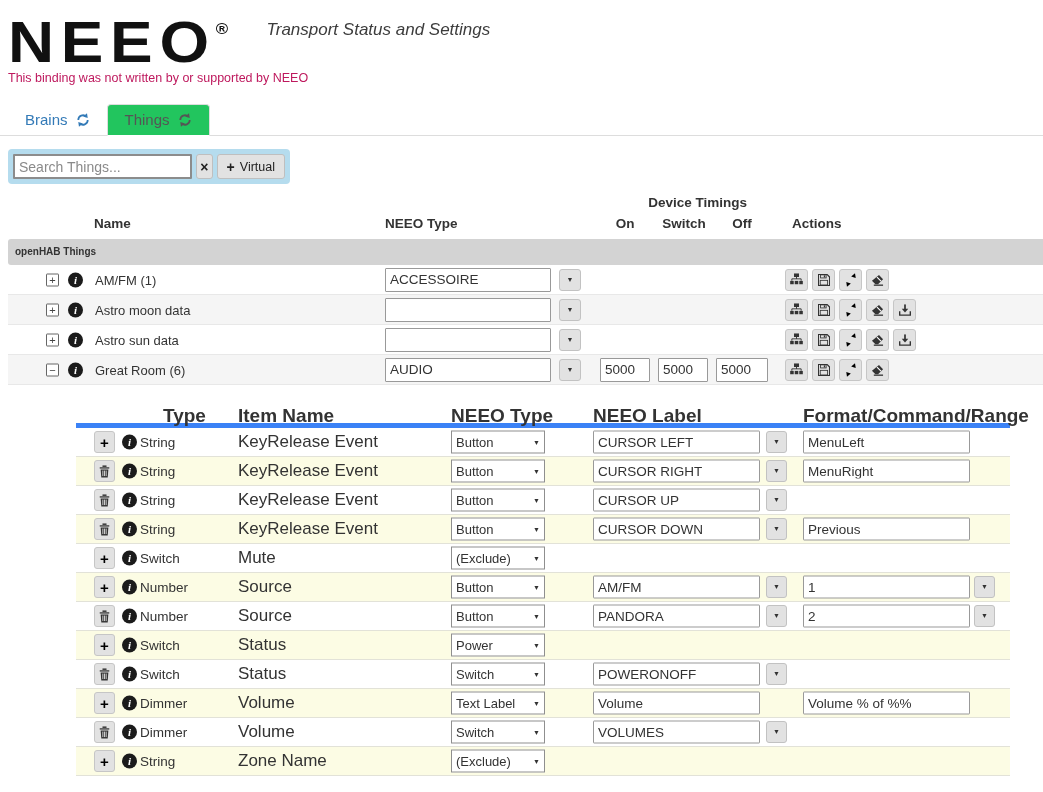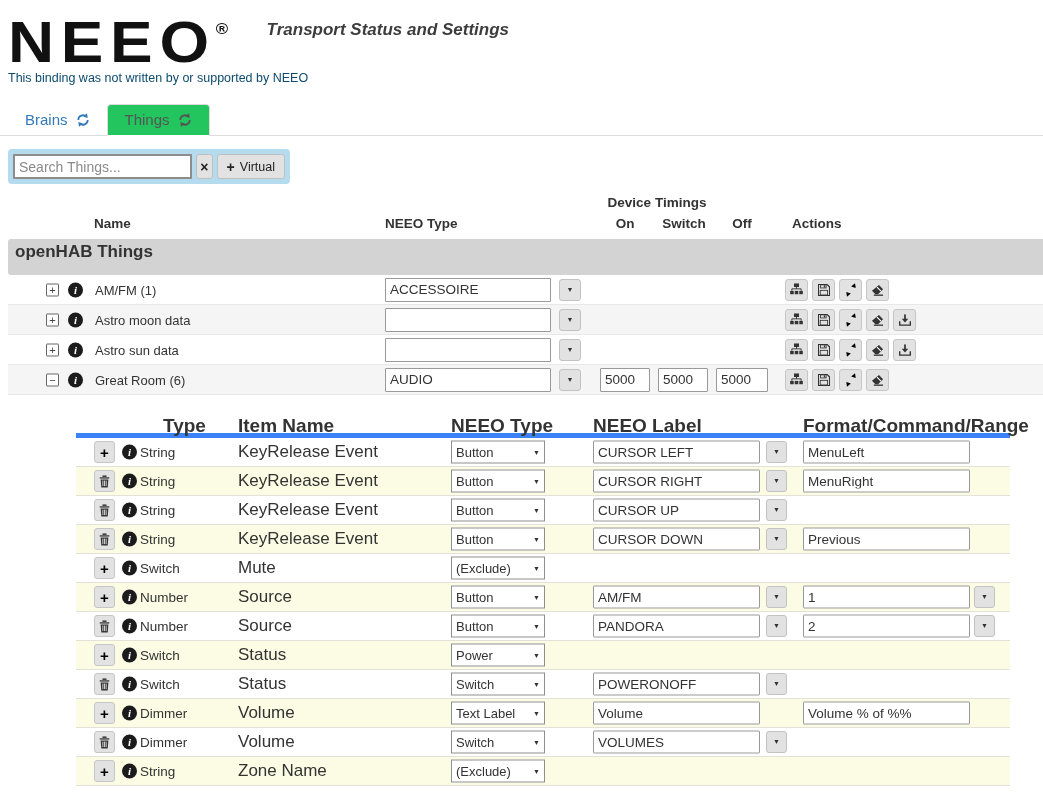--- a/index.html
+++ b/index.html
@@ -5,22 +5,22 @@
   * { box-sizing: border-box; margin: 0; padding: 0; }
   html,body { width:1043px; height:792px; background:#fff; overflow:hidden;
     font-family:"Liberation Sans", sans-serif; color:#333; }
 
   
   .hdr { padding:4px 0 0 8px; }
   .logo-row { display:flex; align-items:flex-start; }
   .logo { font-weight:bold; font-size:57px; line-height:50px; letter-spacing:6px;
     color:#111; transform:scaleX(1.12); transform-origin:left center; white-space:nowrap; }
   .logo sup { font-size:15px; letter-spacing:0; vertical-align:28px; }
-  .subtitle { font-style:italic; font-size:17px; color:#3c3c3c; margin:16px 0 0 62px;font-weight:bold; }
-  .disclaimer { font-size:12.5px; color:#0c4a6e; margin-top:4px; }
+  .subtitle { font-style:italic; font-size:17px; color:#3c3c3c; margin:16px 0 0 62px; }
+  .disclaimer { font-size:12.5px; color:#be185d; margin-top:4px; }
 
   
   .tabs { display:flex; align-items:flex-end; margin-top:18px; padding-left:8px;
     border-bottom:1px solid #ddd; height:33px; }
   .tab { display:flex; align-items:center; gap:8px; padding:6px 17px 7px 17px;
     font-size:15px; cursor:default; }
   .tab.inactive { color:#337ab7; }
   .tab.active { color:#555; background:#22c55e; border:1px solid #ddd; border-bottom:1px solid #fff;
     border-radius:4px 4px 0 0; margin-bottom:-1px; }
   .tab svg { display:block; }
@@ -35,30 +35,30 @@
     display:inline-flex; align-items:center; justify-content:center; gap:5px;
     font-size:12.5px; color:#222; cursor:default; }
   .btn-x { width:23px; font-weight:bold; font-size:14px; }
   .btn-virtual { padding:0 9px; }
   .plus-glyph { font-weight:bold; font-size:14px; }
 
   
   .tablearea { margin-left:8px; }
   .thead { position:relative; height:47px; margin-top:8px; font-weight:bold; font-size:13.5px; }
   .thead span { position:absolute; }
-  .h-devtim { top:3px; left:584px; width:130px; text-align:center; }
+  .h-devtim { top:3px; left:609px; width:130px; text-align:right; }
   .h-name { top:24px; left:86px; }
   .h-ntype { top:24px; left:377px; }
   .h-on { top:24px; left:592px; width:50px; text-align:center; }
   .h-sw { top:24px; left:650px; width:52px; text-align:center; }
   .h-off { top:24px; left:708px; width:52px; text-align:center; }
   .h-act { top:24px; left:784px; }
 
-  .groupbar { height:36px; line-height:26px; background:#d3d3d3; border-radius:3px 0 0 3px;
-    font-weight:bold; font-size:17px; padding-left:7px; color:#333; }
+  .groupbar { height:26px; line-height:26px; background:#d3d3d3; border-radius:3px 0 0 3px;
+    font-weight:bold; font-size:10px; padding-left:7px; color:#333; }
 
   .trow { position:relative; height:30px; border-bottom:1px solid #e8e8e8; }
   .trow.stripe { background:#f5f5f5; }
   .trow > * { position:absolute; top:50%; transform:translateY(-50%); }
   .expandbox { left:38px; width:13px; height:13px; border:1px solid #666; border-radius:1px;
     font-size:11px; line-height:11px; text-align:center; color:#444; background:#fff; cursor:default;}
   .infoicon { width:15px; height:15px; border-radius:50%; background:#1b1b1b; color:#fff;
     font-family:"Liberation Serif",serif; font-weight:bold; font-style:italic;
     font-size:11px; line-height:15px; text-align:center; cursor:default; }
   .t-info { left:60px; }

